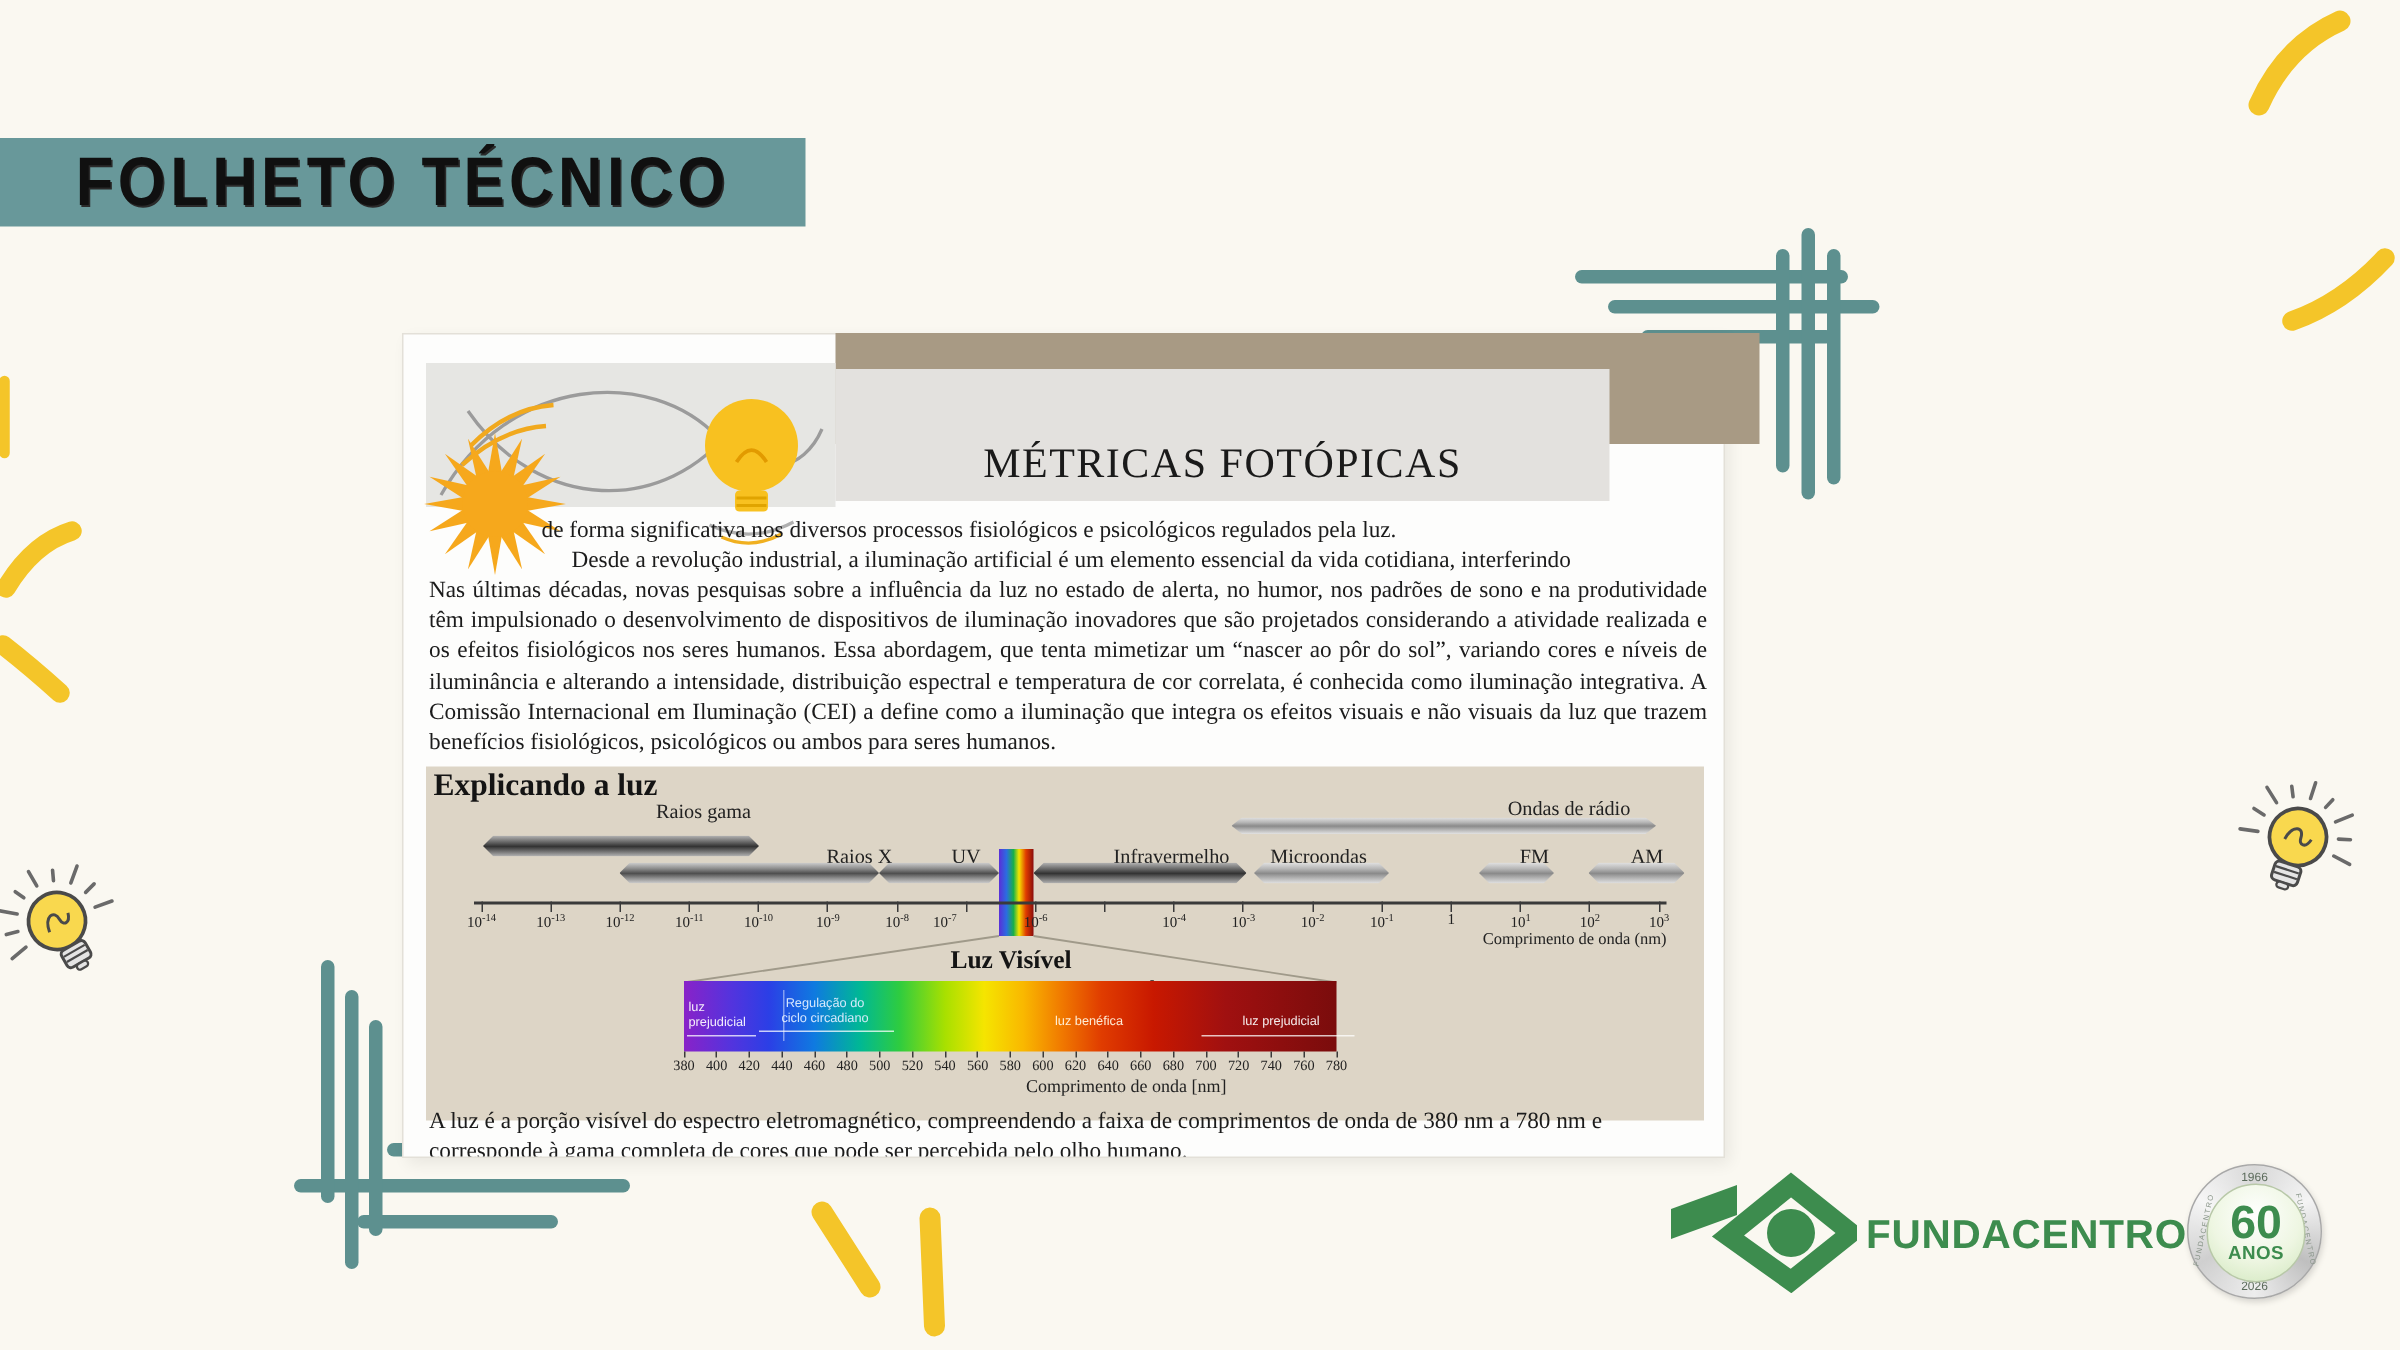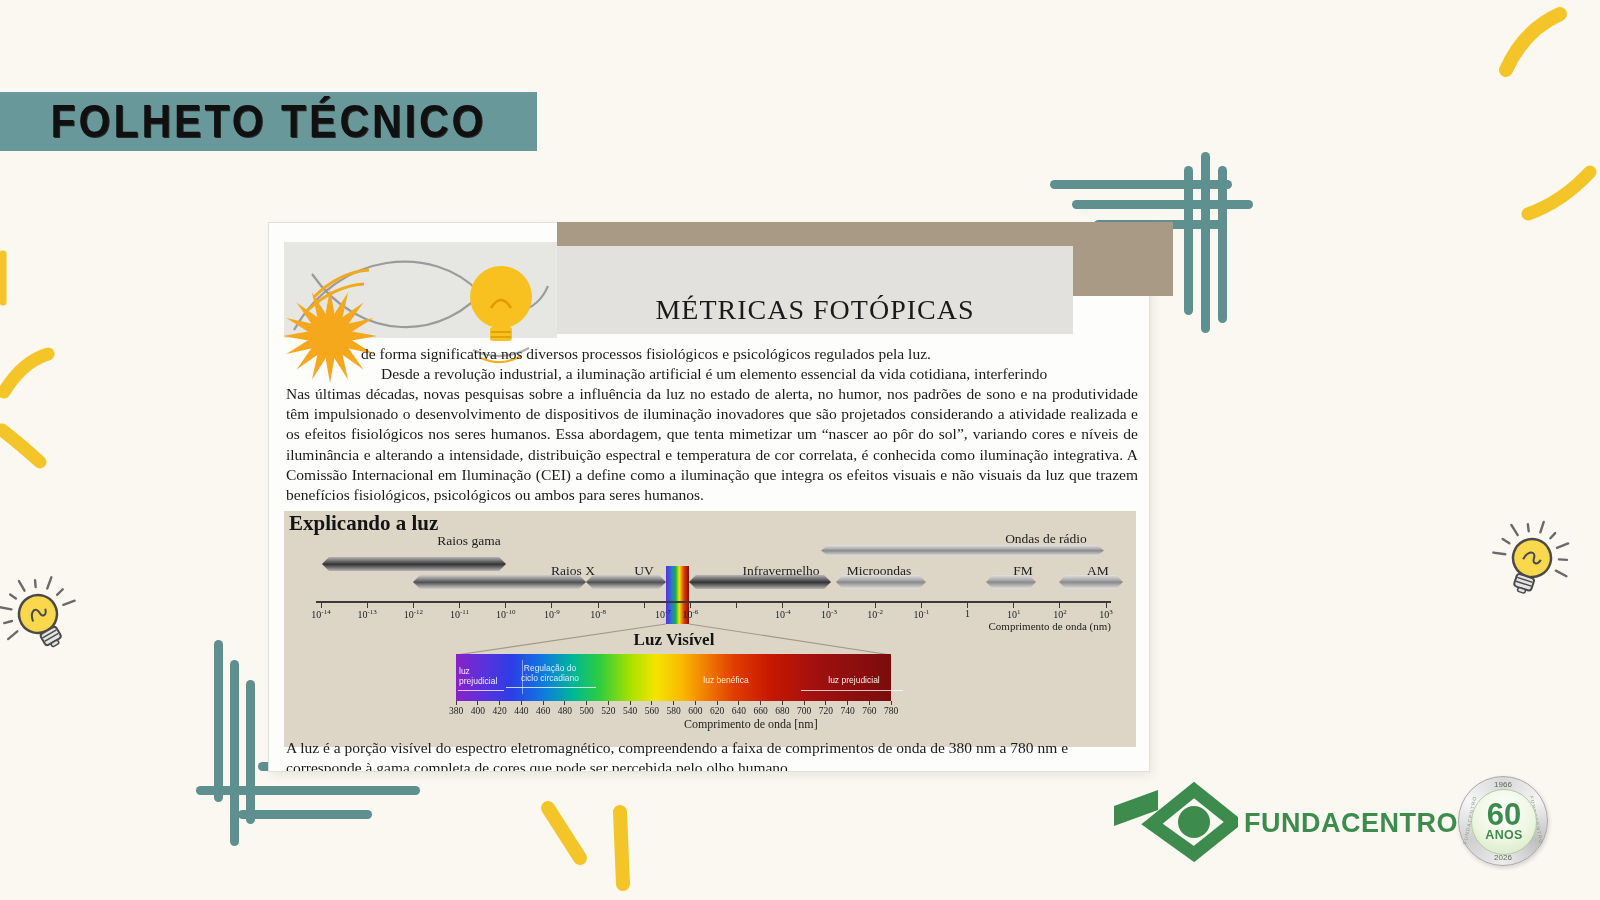--- a/index.html
+++ b/index.html
@@ -238,21 +238,21 @@
           <div class="em-ticklabel" style="left: 106.36px;">10<sup>-12</sup></div>
           <div class="em-tick" style="left: 175.04px;"></div>
           <div class="em-ticklabel" style="left: 152.54px;">10<sup>-11</sup></div>
           <div class="em-tick" style="left: 221.22px;"></div>
           <div class="em-ticklabel" style="left: 198.72px;">10<sup>-10</sup></div>
           <div class="em-tick" style="left: 267.4px;"></div>
           <div class="em-ticklabel" style="left: 244.9px;">10<sup>-9</sup></div>
           <div class="em-tick" style="left: 313.58px;"></div>
           <div class="em-ticklabel" style="left: 291.08px;">10<sup>-8</sup></div>
           <div class="em-tick" style="left: 359.76px;"></div>
-          <div class="em-ticklabel" style="left: 356px;">10<sup>-7</sup></div>
+          <div class="em-ticklabel" style="left: 323px;">10<sup>-7</sup></div>
           <div class="em-tick" style="left: 405.94px;"></div>
           <div class="em-ticklabel" style="left: 383.44px;">10<sup>-6</sup></div>
           <div class="em-tick" style="left: 452.12px;"></div>
           <div class="em-ticklabel" style="left: 455px; margin-top: 44px;">10<sup>-5</sup></div>
           <div class="em-tick" style="left: 498.3px;"></div>
           <div class="em-ticklabel" style="left: 475.8px;">10<sup>-4</sup></div>
           <div class="em-tick" style="left: 544.48px;"></div>
           <div class="em-ticklabel" style="left: 521.98px;">10<sup>-3</sup></div>
           <div class="em-tick" style="left: 590.66px;"></div>
           <div class="em-ticklabel" style="left: 568.16px;">10<sup>-2</sup></div>

